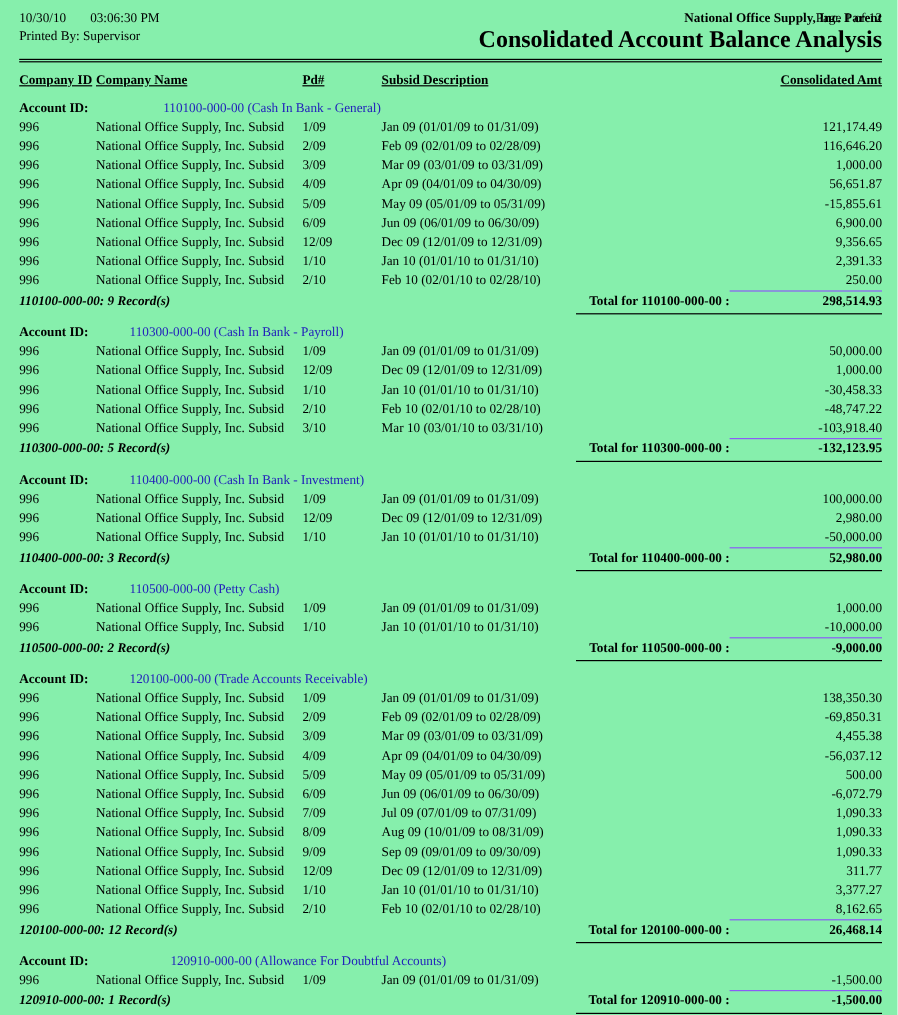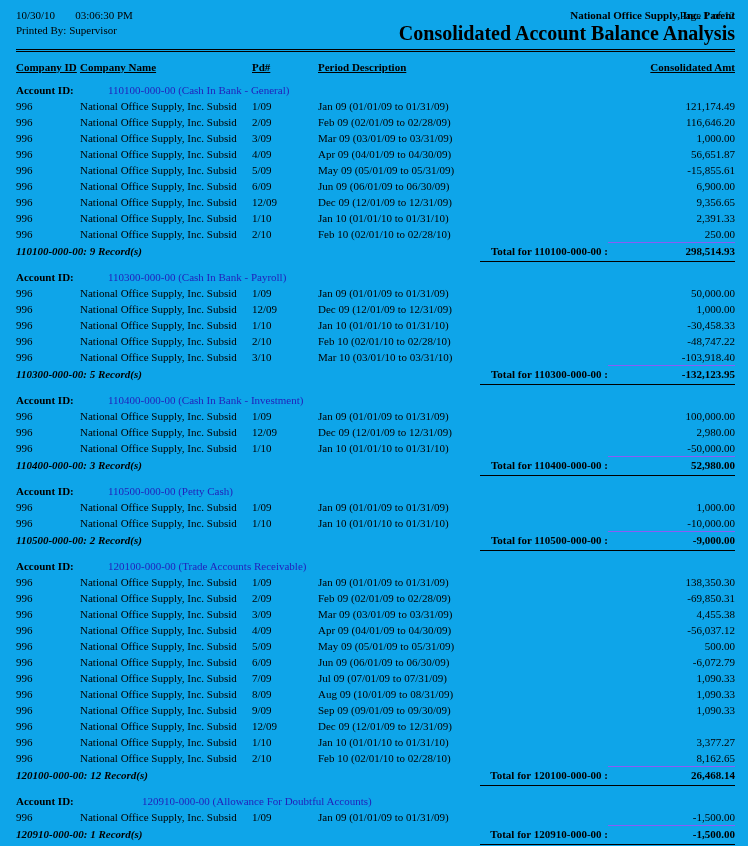--- a/index.html
+++ b/index.html
@@ -1,21 +1,21 @@
 <!DOCTYPE html>
 <html><head>
 <meta charset="utf-8">
 <style>
   * { margin:0; padding:0; box-sizing:border-box; }
   html,body { background:#ffffff; }
   body { width:748px; }
   .page {
     position:relative;
     width:748px; height:846px;
-    background:#0ea5e9;
+    background:#86efac;
     color:#000;
     font-family:"Liberation Serif", serif;
     font-size:11px;
     padding:8px 13px 0 16px;
     overflow:hidden;
   }
   .hdr-row { position:relative; }
   .hdr-row1 { height:16px; line-height:14px; }
   .hdr-row2 { height:20px; }
   .hdr-left  { position:absolute; left:0; top:0; }
@@ -67,29 +67,29 @@
     <span class="hdr-left"><span>Printed By:</span> <span>Supervisor</span></span>
     <span class="hdr-center report-title">Consolidated Account Balance Analysis</span>
   </div>
 
   <div class="double-rule"></div>
 
   <div class="grid-row col-headers">
     <span>Company ID</span>
     <span>Company Name</span>
     <span>Pd#</span>
-    <span>Period Description</span>
+    <span>Subsid Description</span>
     <span class="col-amt">Consolidated Amt</span>
   </div>
 
   <div id="sections">
   <div class="account-section">
     <div class="account-header">
       <span class="account-id-label">Account ID:</span>
-      <span class="account-id-link" style="color: rgb(34, 34, 187);">110100-000-00 (Cash In Bank - General)</span>
+      <span class="account-id-link" style="color: rgb(34, 34, 187); margin-left: 28px;">110100-000-00 (Cash In Bank - General)</span>
     </div>
     <div>
   <div class="grid-row">
     <span>996</span>
     <span>National Office Supply, Inc. Subsid</span>
     <span>1/09</span>
     <span>Jan 09 (01/01/09 to 01/31/09)</span>
     <span class="col-amt">121,174.49</span>
   </div>
 
@@ -363,20 +363,21 @@
     <span>9/09</span>
     <span>Sep 09 (09/01/09 to 09/30/09)</span>
     <span class="col-amt">1,090.33</span>
   </div>
 
   <div class="grid-row">
     <span>996</span>
     <span>National Office Supply, Inc. Subsid</span>
     <span>12/09</span>
     <span>Dec 09 (12/01/09 to 12/31/09)</span>
+    <span class="col-amt">311.77</span>
   </div>
 
   <div class="grid-row">
     <span>996</span>
     <span>National Office Supply, Inc. Subsid</span>
     <span>1/10</span>
     <span>Jan 10 (01/01/10 to 01/31/10)</span>
     <span class="col-amt">3,377.27</span>
   </div>
 

